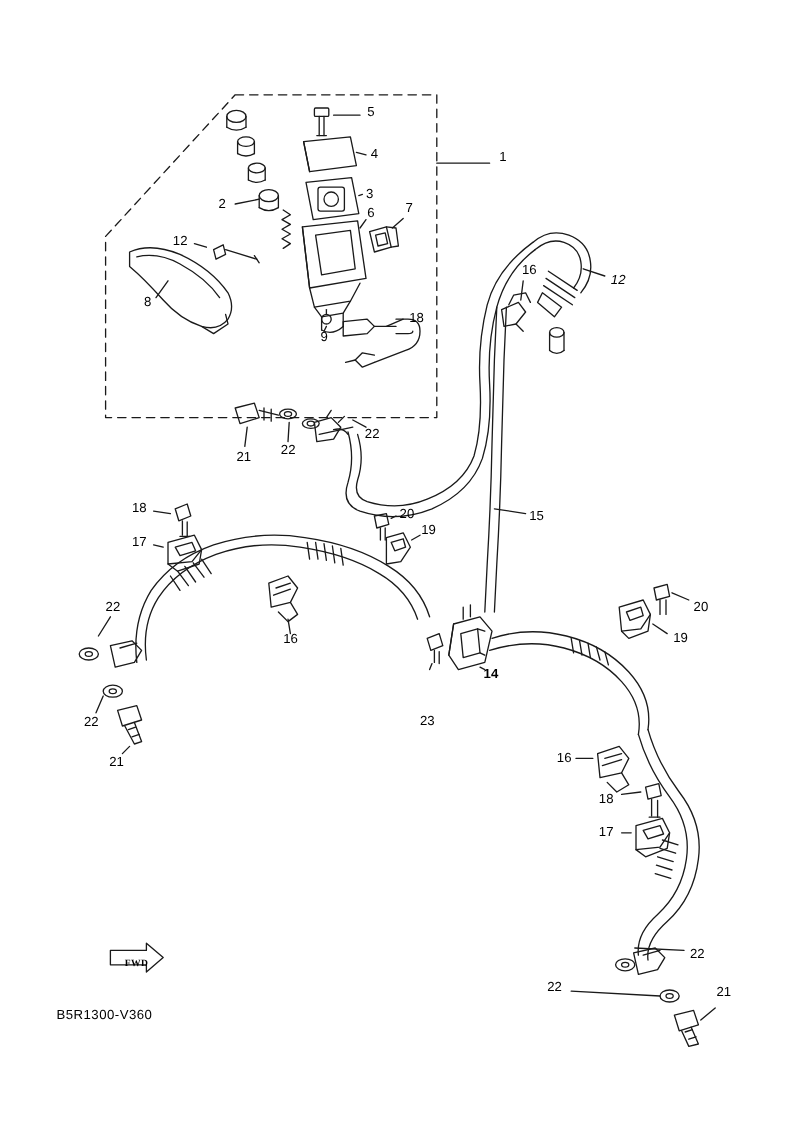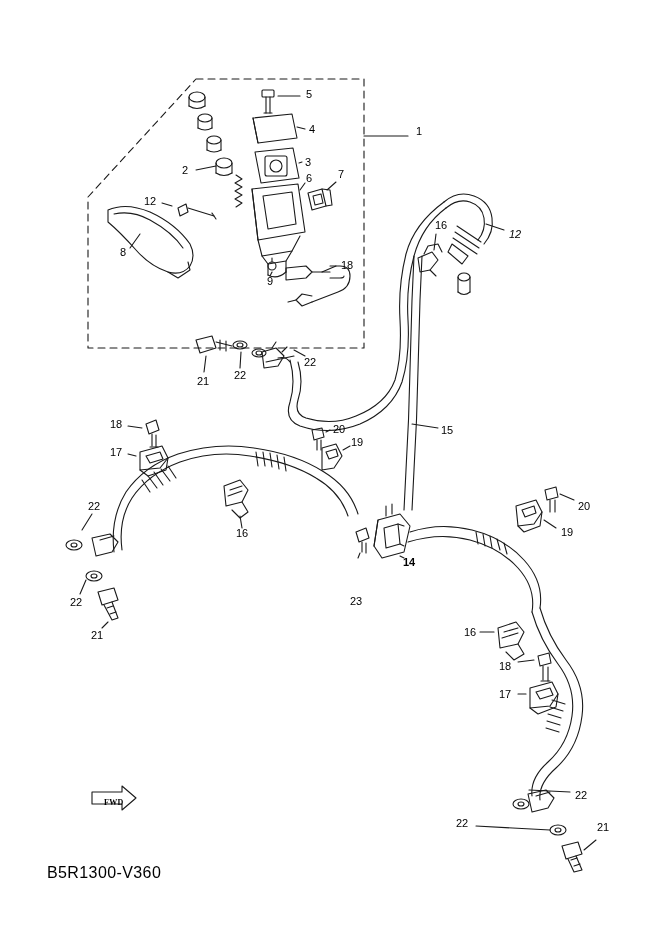--- a/index.html
+++ b/index.html
@@ -26,23 +26,23 @@
     position: absolute;
     font-family: "Liberation Sans", sans-serif;
     font-size: 11px;
     color: #000000;
     white-space: nowrap;
     line-height: 12px;
   }
   #part-code {
     position: absolute;
     left: 47px;
-    top: 864px;
+    top: 840px;
     font-family: "Liberation Sans", sans-serif;
-    font-size: 16px;
+    font-size: 11px;
     letter-spacing: 0.4px;
     color: #000000;
   }
   #fwd-label {
     position: absolute;
     left: 104px;
     top: 798px;
     font-family: Liberation Serif, serif;
     font-size: 8px;
     font-weight: bold;

